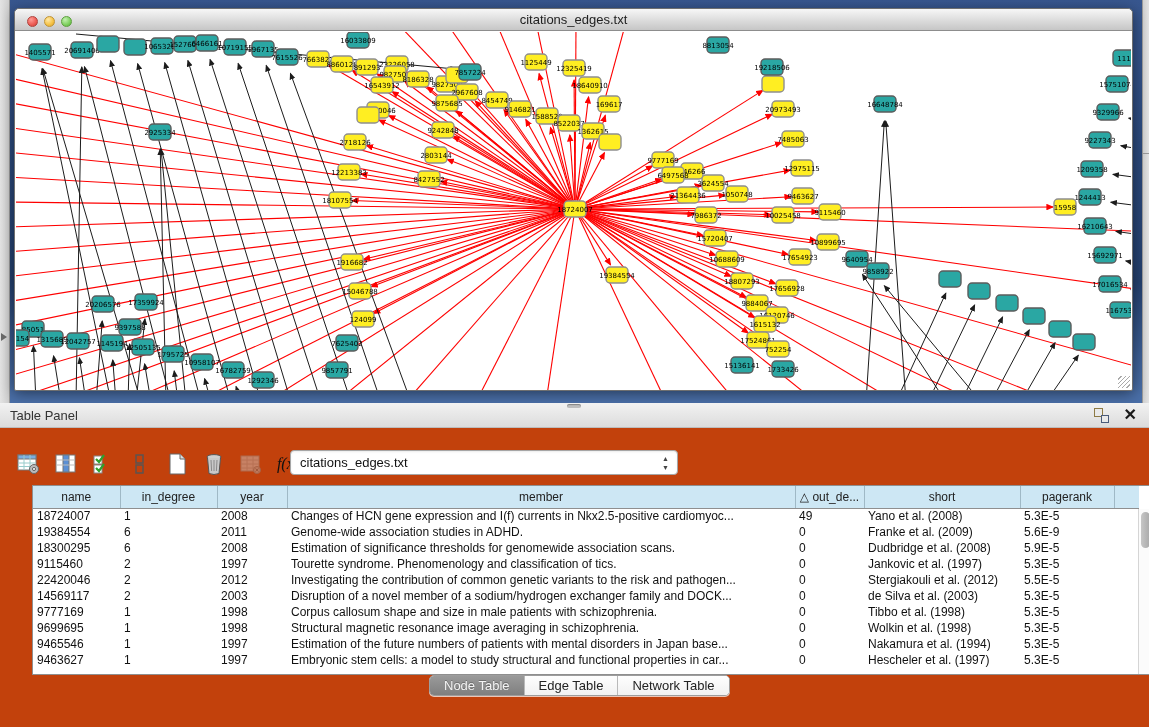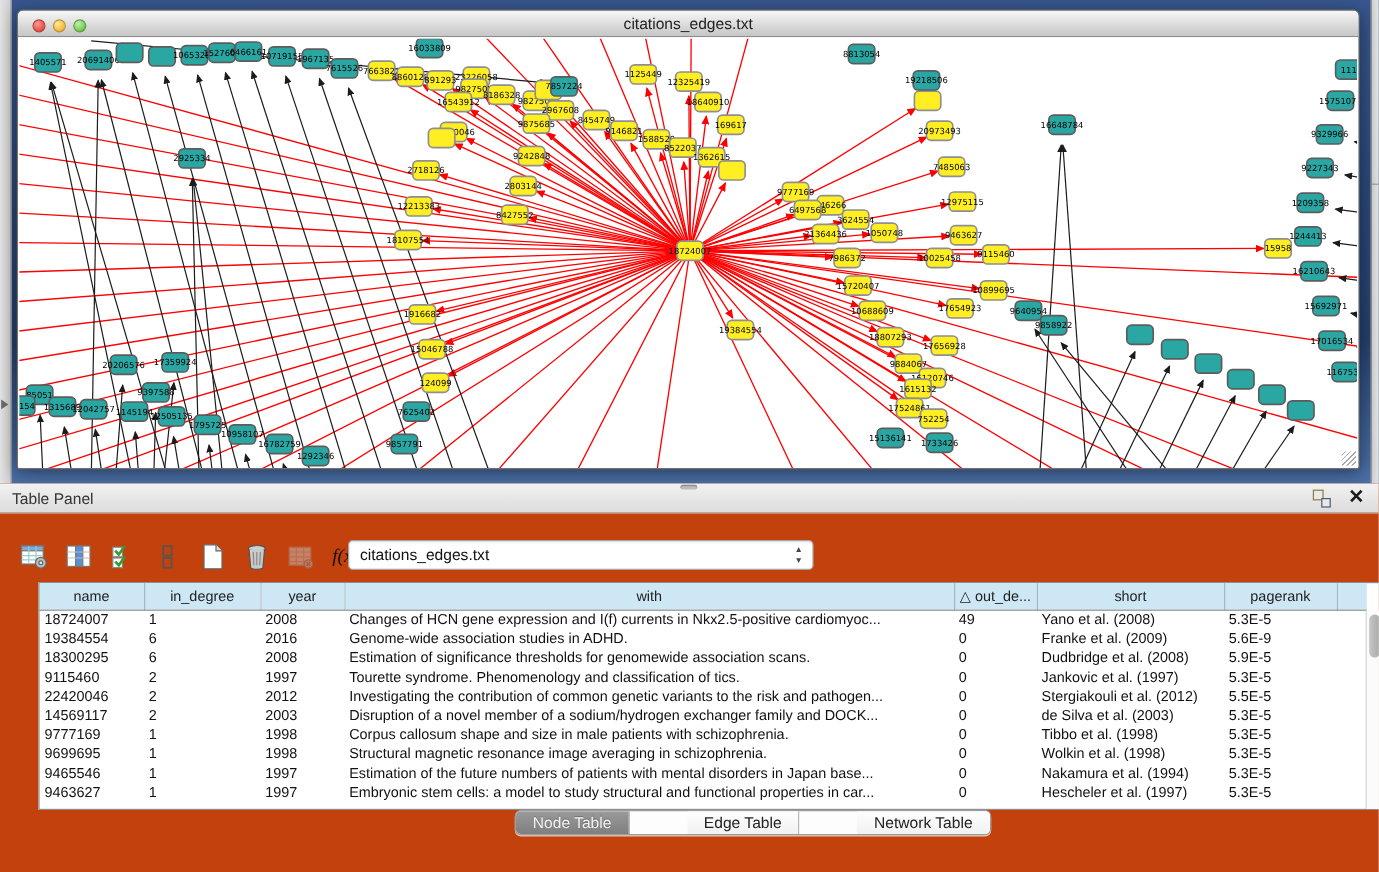--- a/index.html
+++ b/index.html
@@ -67,21 +67,21 @@
     font-weight:normal; font-size:12px; color:#222; text-align:center; overflow:hidden; white-space:nowrap; }
   table.grid td { height:16px; padding:0 4px; overflow:hidden; white-space:nowrap; text-align:left; }
   table.grid td.center { text-align:left; }
   .vscroll { position:absolute; right:1px; top:23px; width:13px; height:165px; background:#fbfbfb; border-left:1px solid #d5d5d5; }
   .vscroll .thumb { position:absolute; left:2px; top:3px; width:9px; height:36px; border-radius:5px;
     background:linear-gradient(90deg,#c6c6c6,#a9a9a9); }
 
   
   .tabs { position:absolute; left:429px; top:272px; height:21px; display:flex;
     border:1px solid #9d9d9d; border-radius:5px; overflow:hidden; background:#fdfdfd;
-    box-shadow:0 1px 0 rgba(255,255,255,.7);gap:48px; }
+    box-shadow:0 1px 0 rgba(255,255,255,.7); }
   .tab { padding:0 14px; font-size:13px; line-height:19px; color:#222; cursor:pointer;
     border-right:1px solid #b9b9b9; background:linear-gradient(180deg,#fefefe,#f1f1f1); }
   .tab:last-child { border-right:none; }
   .tab.sel { background:linear-gradient(180deg,#9a9a9a,#7f7f7f); color:#f3f3f3;
     text-shadow:0 -1px 0 rgba(0,0,0,.25); }
 
   
   .statusbar { position:absolute; left:0; top:297px; width:1149px; height:27px;
     background:linear-gradient(180deg,#ececec,#dcdcdc); border-top:1px solid #c2c2c2; }
   .mem { position:absolute; right:30px; top:7px; font-size:12px; color:#222; }
@@ -771,40 +771,40 @@
       <span class="spin">▲<br>▼</span>
     </div>
 
     <div class="tbl-wrap">
       <table class="grid" id="grid">
           <tbody>
             <tr>
               <th style="width:87px">name</th>
               <th style="width:97px">in_degree</th>
               <th style="width:70px">year</th>
-              <th style="width:508px">with</th>
+              <th style="width:508px">member</th>
               <th style="width:69px">△ out_de...</th>
               <th style="width:156px">short</th>
               <th style="width:94px">pagerank</th>
               <th style="width:25px;border-right:none"></th>
             </tr>
             <tr>
               <td>18724007</td>
               <td>1</td>
               <td>2008</td>
               <td>Changes of HCN gene expression and I(f) currents in Nkx2.5-positive cardiomyoc...</td>
               <td>49</td>
               <td class="center">Yano et al. (2008)</td>
               <td>5.3E-5</td>
               <td></td>
             </tr>
             <tr>
               <td>19384554</td>
               <td>6</td>
-              <td>2016</td>
+              <td>2011</td>
               <td>Genome-wide association studies in ADHD.</td>
               <td>0</td>
               <td class="center">Franke et al. (2009)</td>
               <td>5.6E-9</td>
               <td></td>
             </tr>
             <tr>
               <td>18300295</td>
               <td>6</td>
               <td>2008</td>

